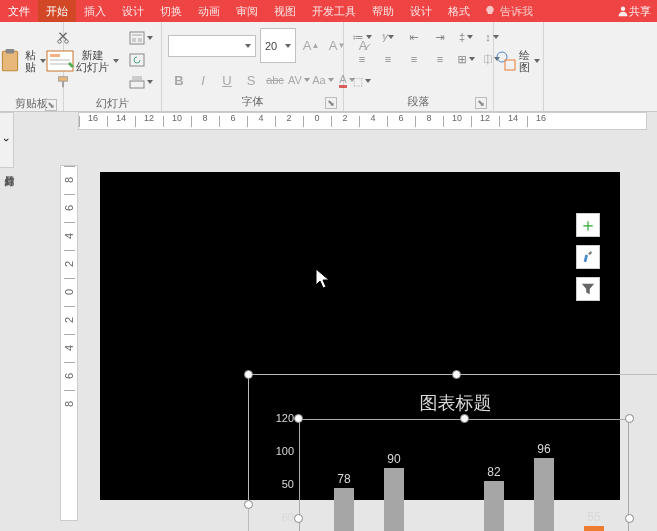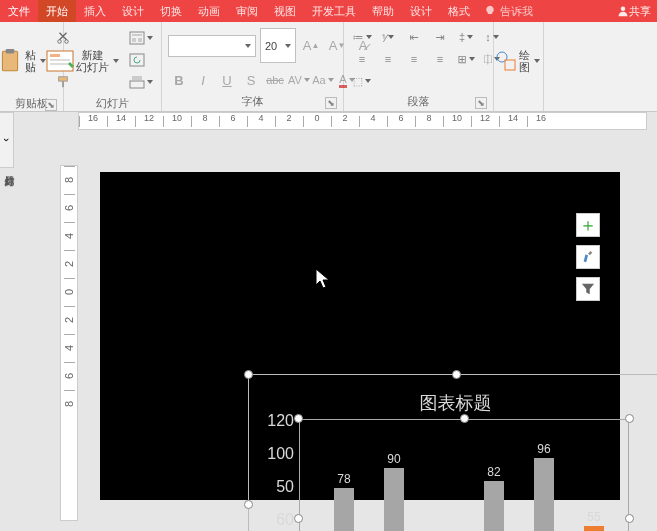--- a/index.html
+++ b/index.html
@@ -48,21 +48,21 @@
 .vtext{position:absolute;left:2px;top:168px;font-size:10px;color:#555;writing-mode:vertical-rl}
 .slide{position:absolute;left:100px;top:172px;width:520px;height:328px;background:#000}
 .sel{position:absolute;left:148px;top:202px;width:415px;height:260px;border:1px solid #bbb}
 .handle{position:absolute;width:9px;height:9px;background:#fff;border:1px solid #888;border-radius:50%}
 .h-nw{left:-5px;top:-5px}.h-n{left:50%;top:-5px;margin-left:-4px}
 .h-w{left:-5px;top:50%;margin-top:-4px}
 .chart-title{position:absolute;left:0;right:0;top:16px;text-align:center;color:#d9d9d9;font-size:18px;font-family:"SimSun"}
 .chart-plot{position:absolute;left:50px;top:44px;width:330px;height:197px}
 .plot-border{position:absolute;left:0;top:0;right:0;bottom:0;border:1px solid #aaa}
 .ph{position:absolute;width:9px;height:9px;background:#fff;border:1px solid #888;border-radius:50%}
-.axis-label{position:absolute;color:#d9d9d9;font-size:16px;text-align:right}
+.axis-label{position:absolute;color:#d9d9d9;font-size:11px;text-align:right}
 .bars{position:absolute;left:20px;right:10px;top:0;bottom:0;display:flex;align-items:flex-end;justify-content:space-around}
 .bar-wrap{flex:1;display:flex;flex-direction:column;align-items:center;justify-content:flex-end;height:100%}
 .bar{width:20px;background:#a6a6a6}
 .bar.accent{background:#ed7d31}
 .bar-val{color:#d9d9d9;font-size:12px;margin-bottom:2px}
 .float-tools{position:absolute;left:576px;top:213px;display:flex;flex-direction:column;gap:8px}
 .ft{width:24px;height:24px;background:#fff;border:1px solid #ccc;display:flex;align-items:center;justify-content:center;cursor:pointer;color:#555}
 .cursor{position:absolute;left:315px;top:268px;pointer-events:none}
 </style>
 </head>

